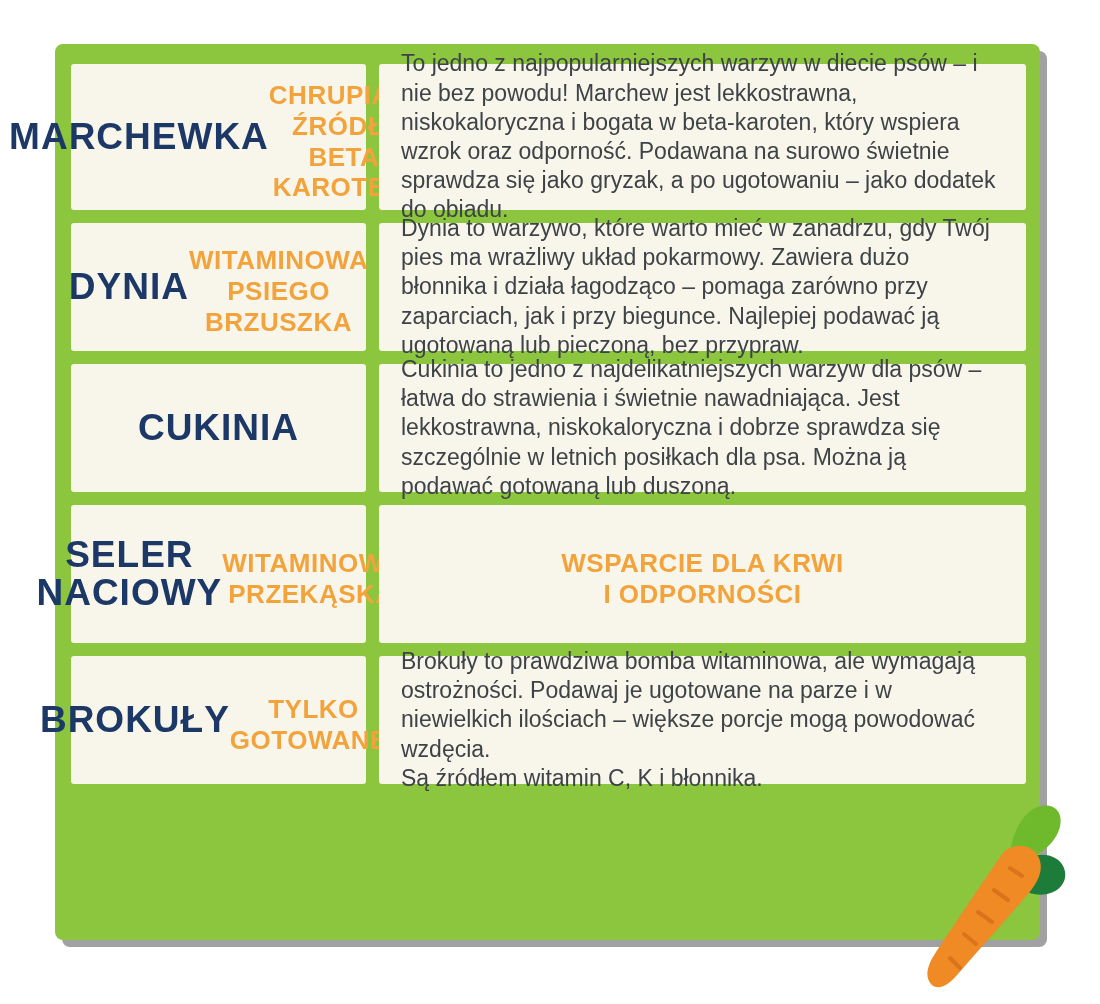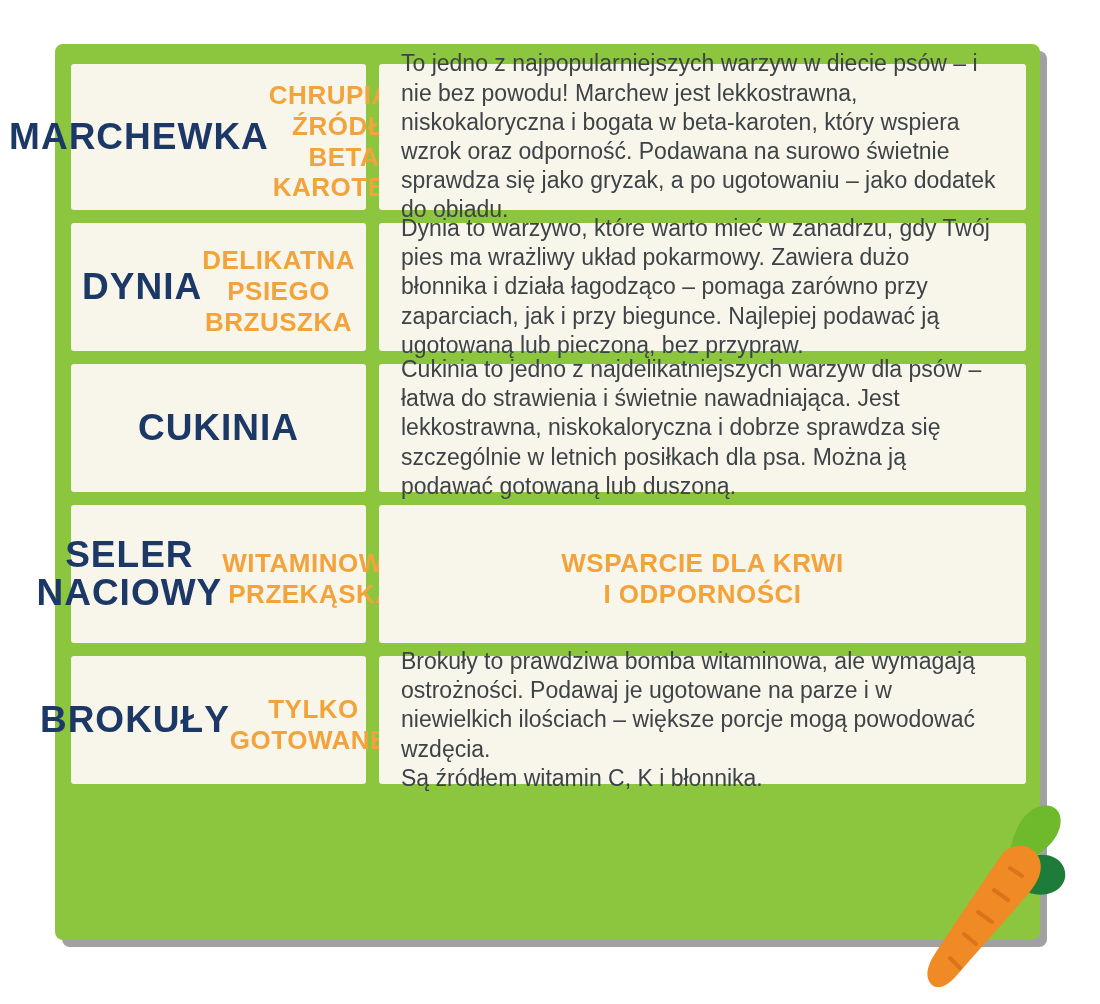--- a/index.html
+++ b/index.html
@@ -52,21 +52,21 @@
       <div class="veg-name">MARCHEWKA</div>
       <div class="veg-tagline">CHRUPIĄCE ŹRÓDŁO
 BETA-KAROTENU</div>
     </div>
     <div class="cell right">
       <div class="veg-desc">To jedno z najpopularniejszych warzyw w diecie psów – i nie bez powodu! Marchew jest lekkostrawna, niskokaloryczna i bogata w beta-karoten, który wspiera wzrok oraz odporność. Podawana na surowo świetnie sprawdza się jako gryzak, a po ugotowaniu – jako dodatek do obiadu.</div>
     </div>
 
     <div class="cell left">
       <div class="veg-name">DYNIA</div>
-      <div class="veg-tagline">DELIKATNA
+      <div class="veg-tagline">WITAMINOWA
 PSIEGO BRZUSZKA</div>
     </div>
     <div class="cell right">
       <div class="veg-desc">Dynia to warzywo, które warto mieć w zanadrzu, gdy Twój pies ma wrażliwy układ pokarmowy. Zawiera dużo błonnika i działa łagodząco – pomaga zarówno przy zaparciach, jak i przy biegunce. Najlepiej podawać ją ugotowaną lub pieczoną, bez przypraw.</div>
     </div>
 
     <div class="cell left">
       <div class="veg-name">CUKINIA</div>
     </div>
     <div class="cell right">

